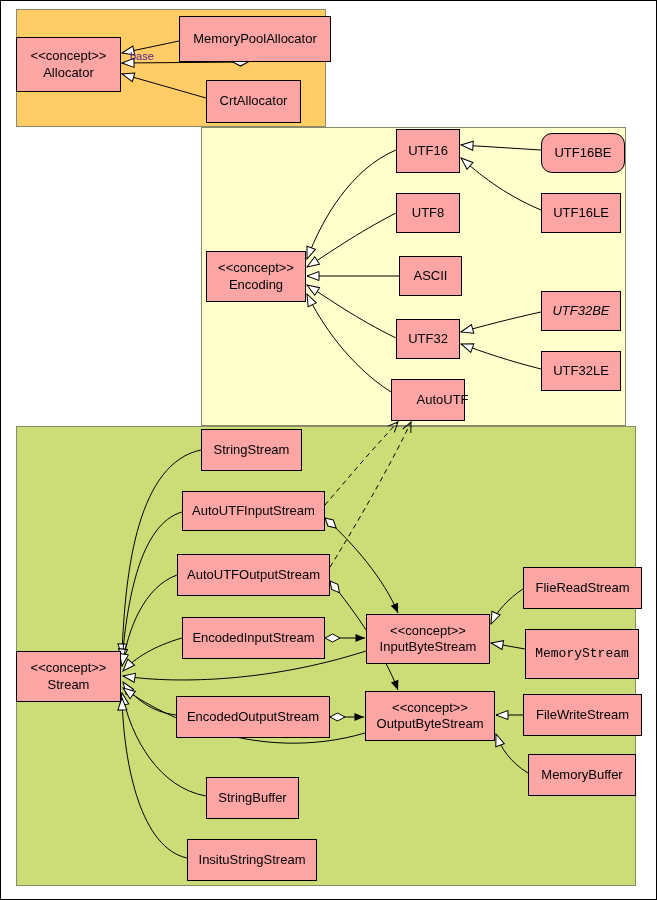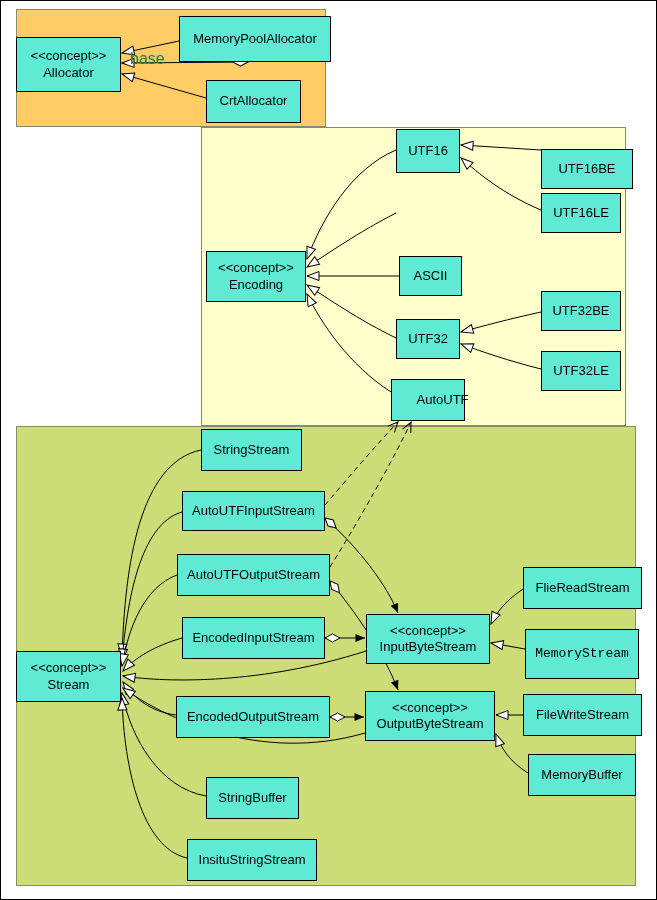--- a/index.html
+++ b/index.html
@@ -19,37 +19,37 @@
   .region-allocator { left: 15px; top: 8px;   width: 310px; height: 118px; background: #FFCC66; }
   .region-encoding  { left: 200px; top: 126px; width: 425px; height: 299px; background: #FFFFCC; }
   .region-stream    { left: 15px; top: 425px; width: 620px; height: 460px; background: #CCDD77; }
 
   svg.edges { position: absolute; left: 0; top: 0; width: 657px; height: 900px; }
   .edge { fill: none; stroke: #000; stroke-width: 1; }
   .dashed { stroke-dasharray: 5 4; }
 
   .node {
     position: absolute;
-    background: #5eead4;
+    background: #fca5a5;
     border: 1px solid #000;
     display: flex;
     flex-direction: column;
     align-items: center;
     justify-content: center;
     text-align: center;
     font-size: 13px;
     line-height: 1.25;
     color: #000;
     white-space: nowrap;
   }
 
   .edge-label {
     position: absolute;
-    font-size: 16px;
-    color: #15803d;
+    font-size: 11px;
+    color: #4c1d95;
   }
 </style>
 </head>
 <body>
 
 <div class="canvas">
 
   <div class="region region-allocator"></div>
   <div class="region region-encoding"></div>
   <div class="region region-stream"></div>
@@ -115,26 +115,27 @@
     <span>Allocator</span>
   </div>
   <div class="node" style="left:178px; top:15px; width:152px; height:46px;">MemoryPoolAllocator</div>
   <div class="node" style="left:205px; top:79px; width:95px; height:43px;">CrtAllocator</div>
 
   <div class="node" style="left:205px; top:250px; width:100px; height:51px;">
     <span>&lt;&lt;concept&gt;&gt;</span>
     <span>Encoding</span>
   </div>
   <div class="node" style="left:395px; top:128px; width:64px; height:44px;">UTF16</div>
+  <div class="node" style="left:395px; top:192px; width:64px; height:40px;">UTF8</div>
   <div class="node" style="left:398px; top:255px; width:63px; height:40px;">ASCII</div>
   <div class="node" style="left:395px; top:318px; width:64px; height:40px;">UTF32</div>
   <div class="node" style="left:390px; top:378px; width:74px; height:42px;padding-left:29px;">AutoUTF</div>
-  <div class="node" style="left:540px; top:148px; width:92px; height:40px;">UTF16BE</div>
+  <div class="node" style="left:540px; top:132px; width:84px; height:40px;border-radius:11px;">UTF16BE</div>
   <div class="node" style="left:540px; top:192px; width:80px; height:40px;">UTF16LE</div>
-  <div class="node" style="left:540px; top:290px; width:80px; height:40px;">UTF32BE</div>
+  <div class="node" style="left:540px; top:290px; width:80px; height:40px;font-style:italic;">UTF32BE</div>
   <div class="node" style="left:540px; top:350px; width:80px; height:40px;">UTF32LE</div>
 
   <div class="node" style="left:15px; top:650px; width:105px; height:51px;">
     <span>&lt;&lt;concept&gt;&gt;</span>
     <span>Stream</span>
   </div>
   <div class="node" style="left:200px; top:428px; width:101px; height:42px;">StringStream</div>
   <div class="node" style="left:181px; top:490px; width:143px; height:40px;">AutoUTFInputStream</div>
   <div class="node" style="left:176px; top:553px; width:153px; height:42px;">AutoUTFOutputStream</div>
   <div class="node" style="left:181px; top:616px; width:143px; height:42px;">EncodedInputStream</div>

